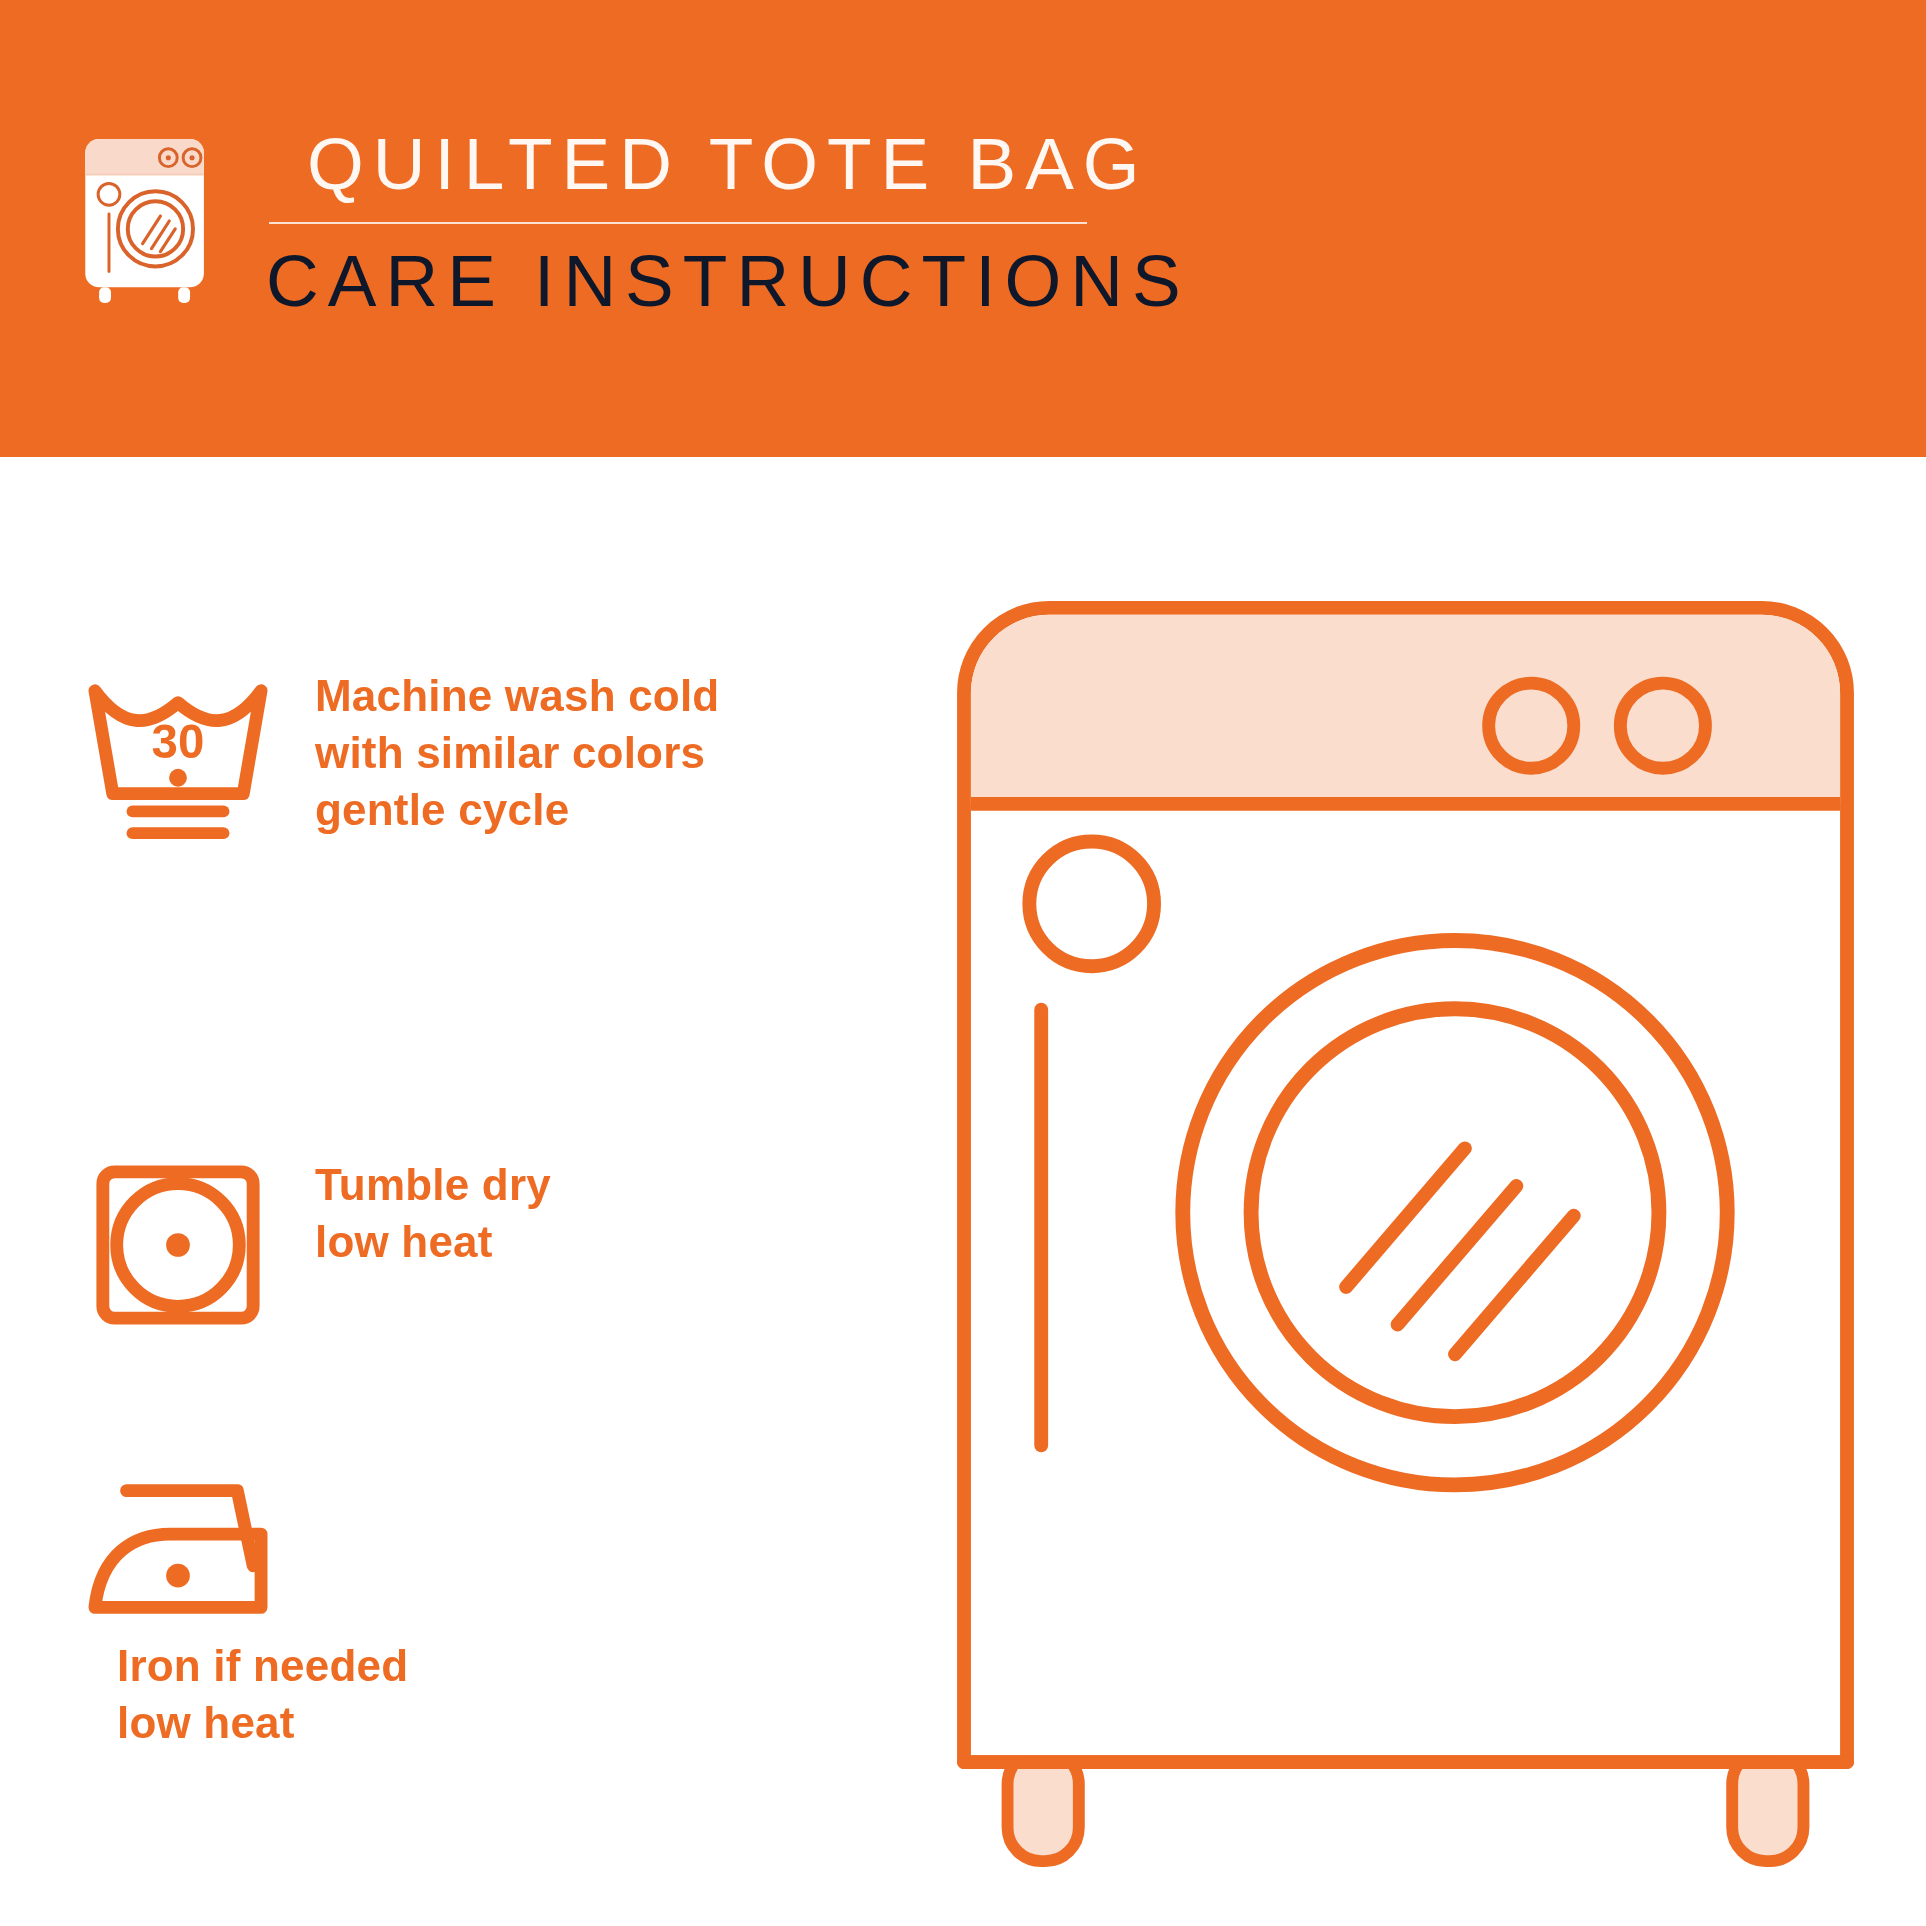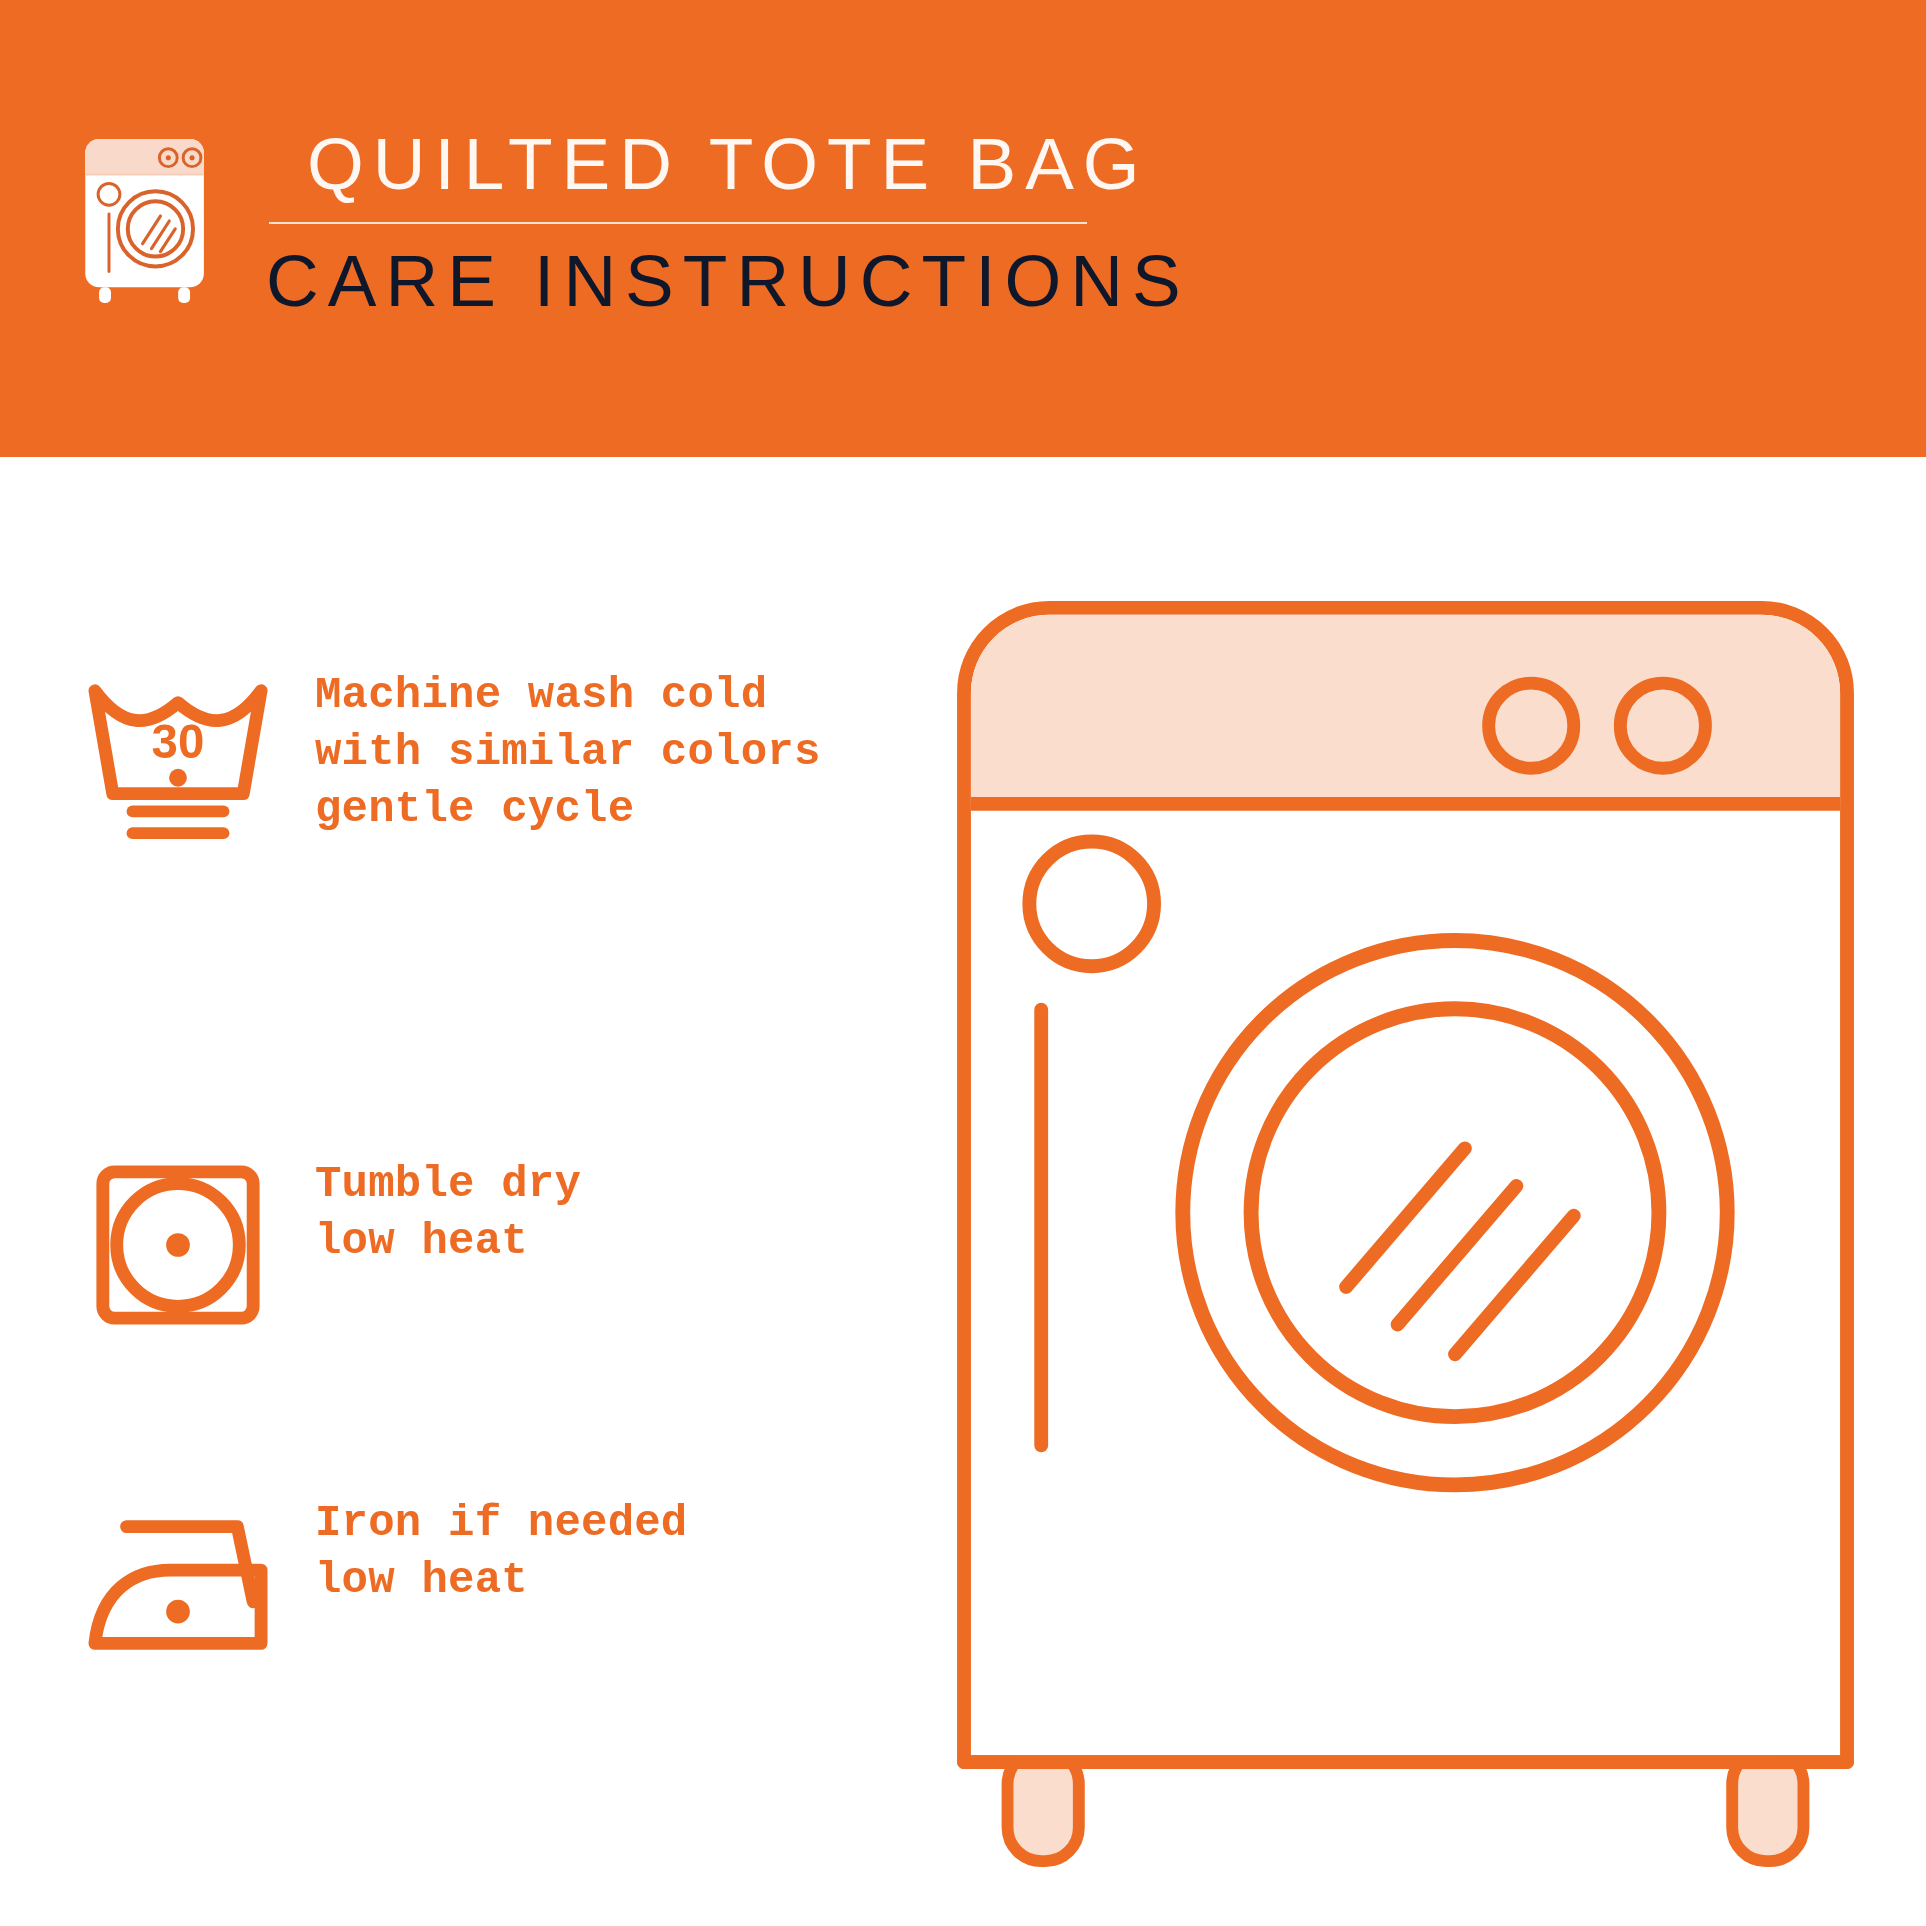--- a/index.html
+++ b/index.html
@@ -81,38 +81,38 @@
   .care-row {
     position: absolute;
     left: 79px;
     display: flex;
     align-items: flex-start;
     width: 851px;
   }
   .care-row.r1 { top: 210px; }
   .care-row.r2 { top: 473px; }
   .care-row.r3 { top: 699px; }
-  .care-row.r4 { top: 1038px; }
+  .care-row.r4 { top: 1002px; flex-direction: column; }
 
   .care-symbol {
     flex: 0 0 auto;
     width: 198px;
     height: 178px;
     display: flex;
     align-items: center;
     justify-content: center;
   }
   .care-label {
     margin-left: 38px;
     color: #ED6B23;
     font-size: 44px;
     line-height: 1.30;
     font-weight: 700;
     letter-spacing: 0.2px;
-    font-family: Liberation Mono, monospace;
+    font-family: Liberation Sans, sans-serif;
     white-space: pre-line;
   }
 
   
   .machine-wrap {
     position: absolute;
     left: 950px;
     top: 594px;
     width: 911px;
     height: 1277px;

